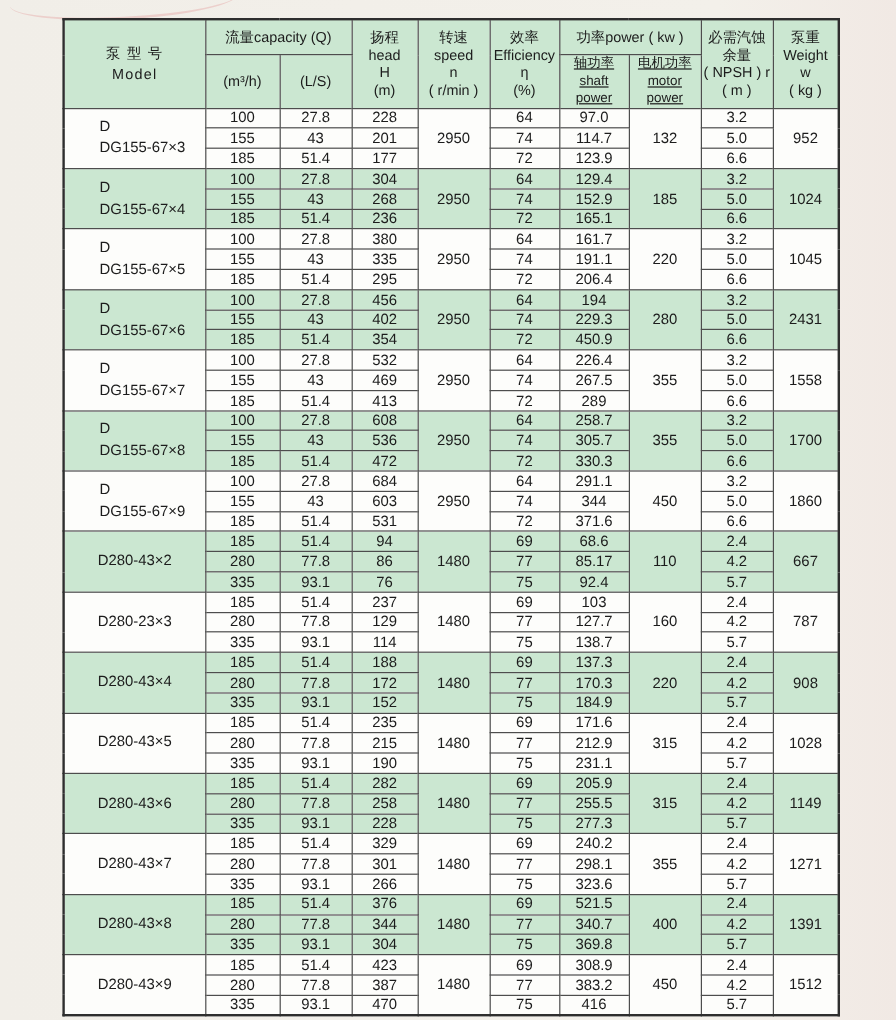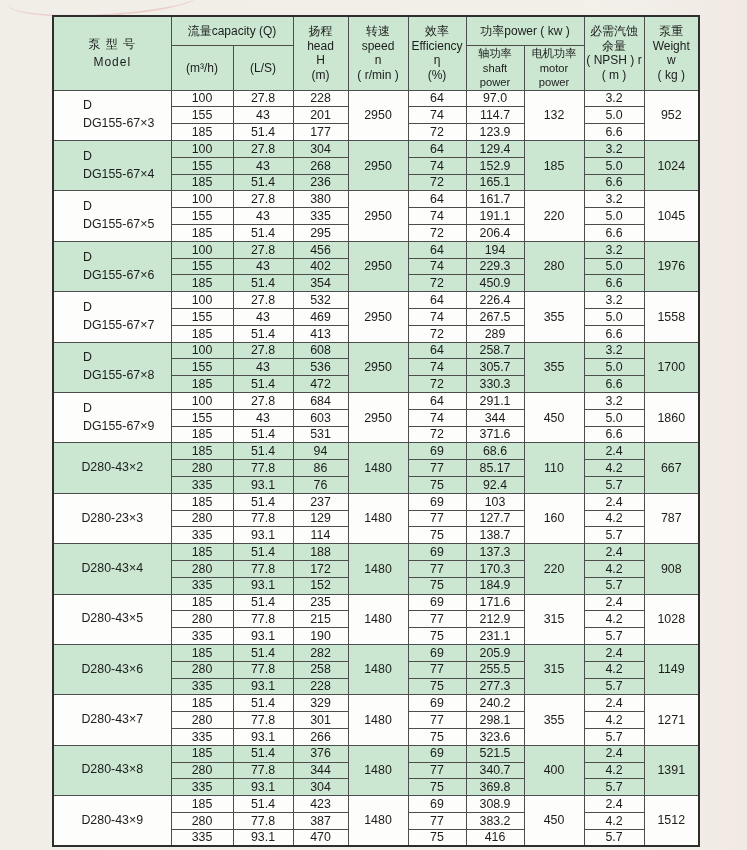--- a/index.html
+++ b/index.html
@@ -46,21 +46,21 @@
   
   thead th{
     background:#cbe7d1;
     font-weight:400;
     font-size:12px;
     line-height:1.22;
     white-space:pre-line;
   }
   thead tr.h1 th{height:28px;}
   thead tr.h2 th{height:33px;}
-  thead th.small{font-size:11.2px;line-height:1.3;}
+  thead th.small{font-size:11.2px;line-height:1.3;text-decoration:underline;}
   thead th.model-h{line-height:1.5;letter-spacing:1px;}
   
   tbody tr{height:16.8px;}
   tbody td{
     font-size:12.4px;
     line-height:1;
     border-top:1px solid #848484;
     border-bottom:1px solid #848484;
   }
   tbody tr.gt td{border-top:1.6px solid #383838;}
@@ -223,21 +223,21 @@
           <td rowspan="3" class="model two">D
 DG155-67×6</td>
           <td>100</td>
           <td>27.8</td>
           <td>456</td>
           <td rowspan="3">2950</td>
           <td>64</td>
           <td>194</td>
           <td rowspan="3">280</td>
           <td>3.2</td>
-          <td rowspan="3">1976</td>
+          <td rowspan="3">2431</td>
         </tr>
         <tr class="g">
           <td>155</td>
           <td>43</td>
           <td>402</td>
           <td>74</td>
           <td>229.3</td>
           <td>5.0</td>
         </tr>
         <tr class="g">

